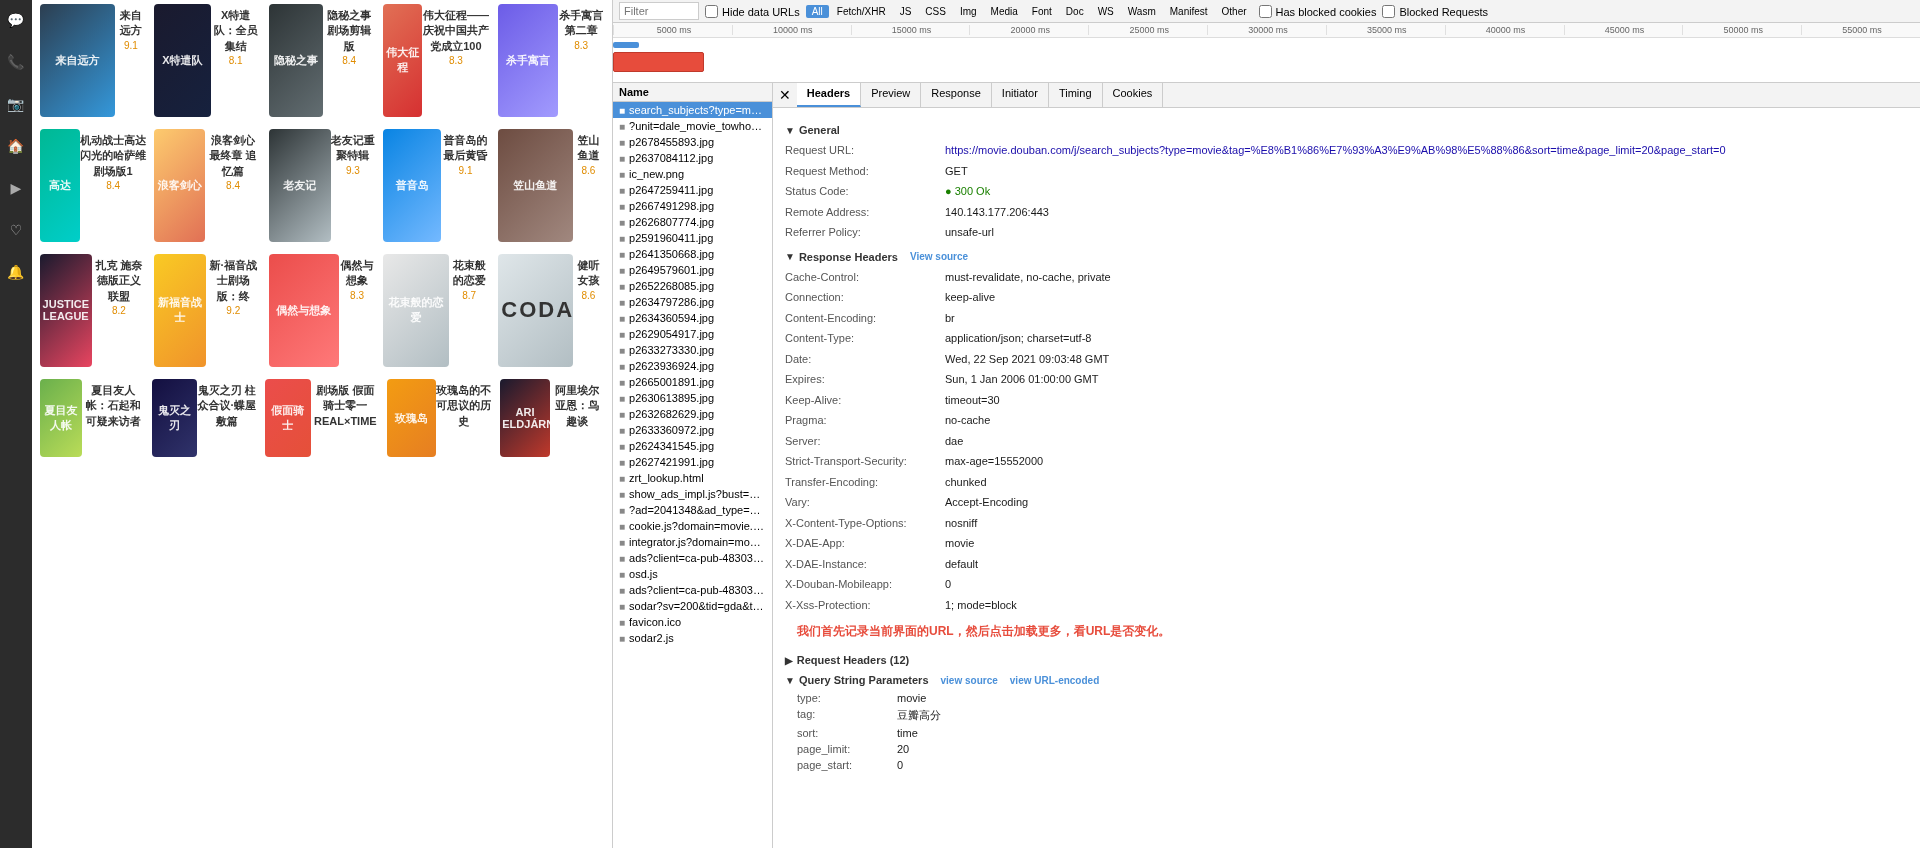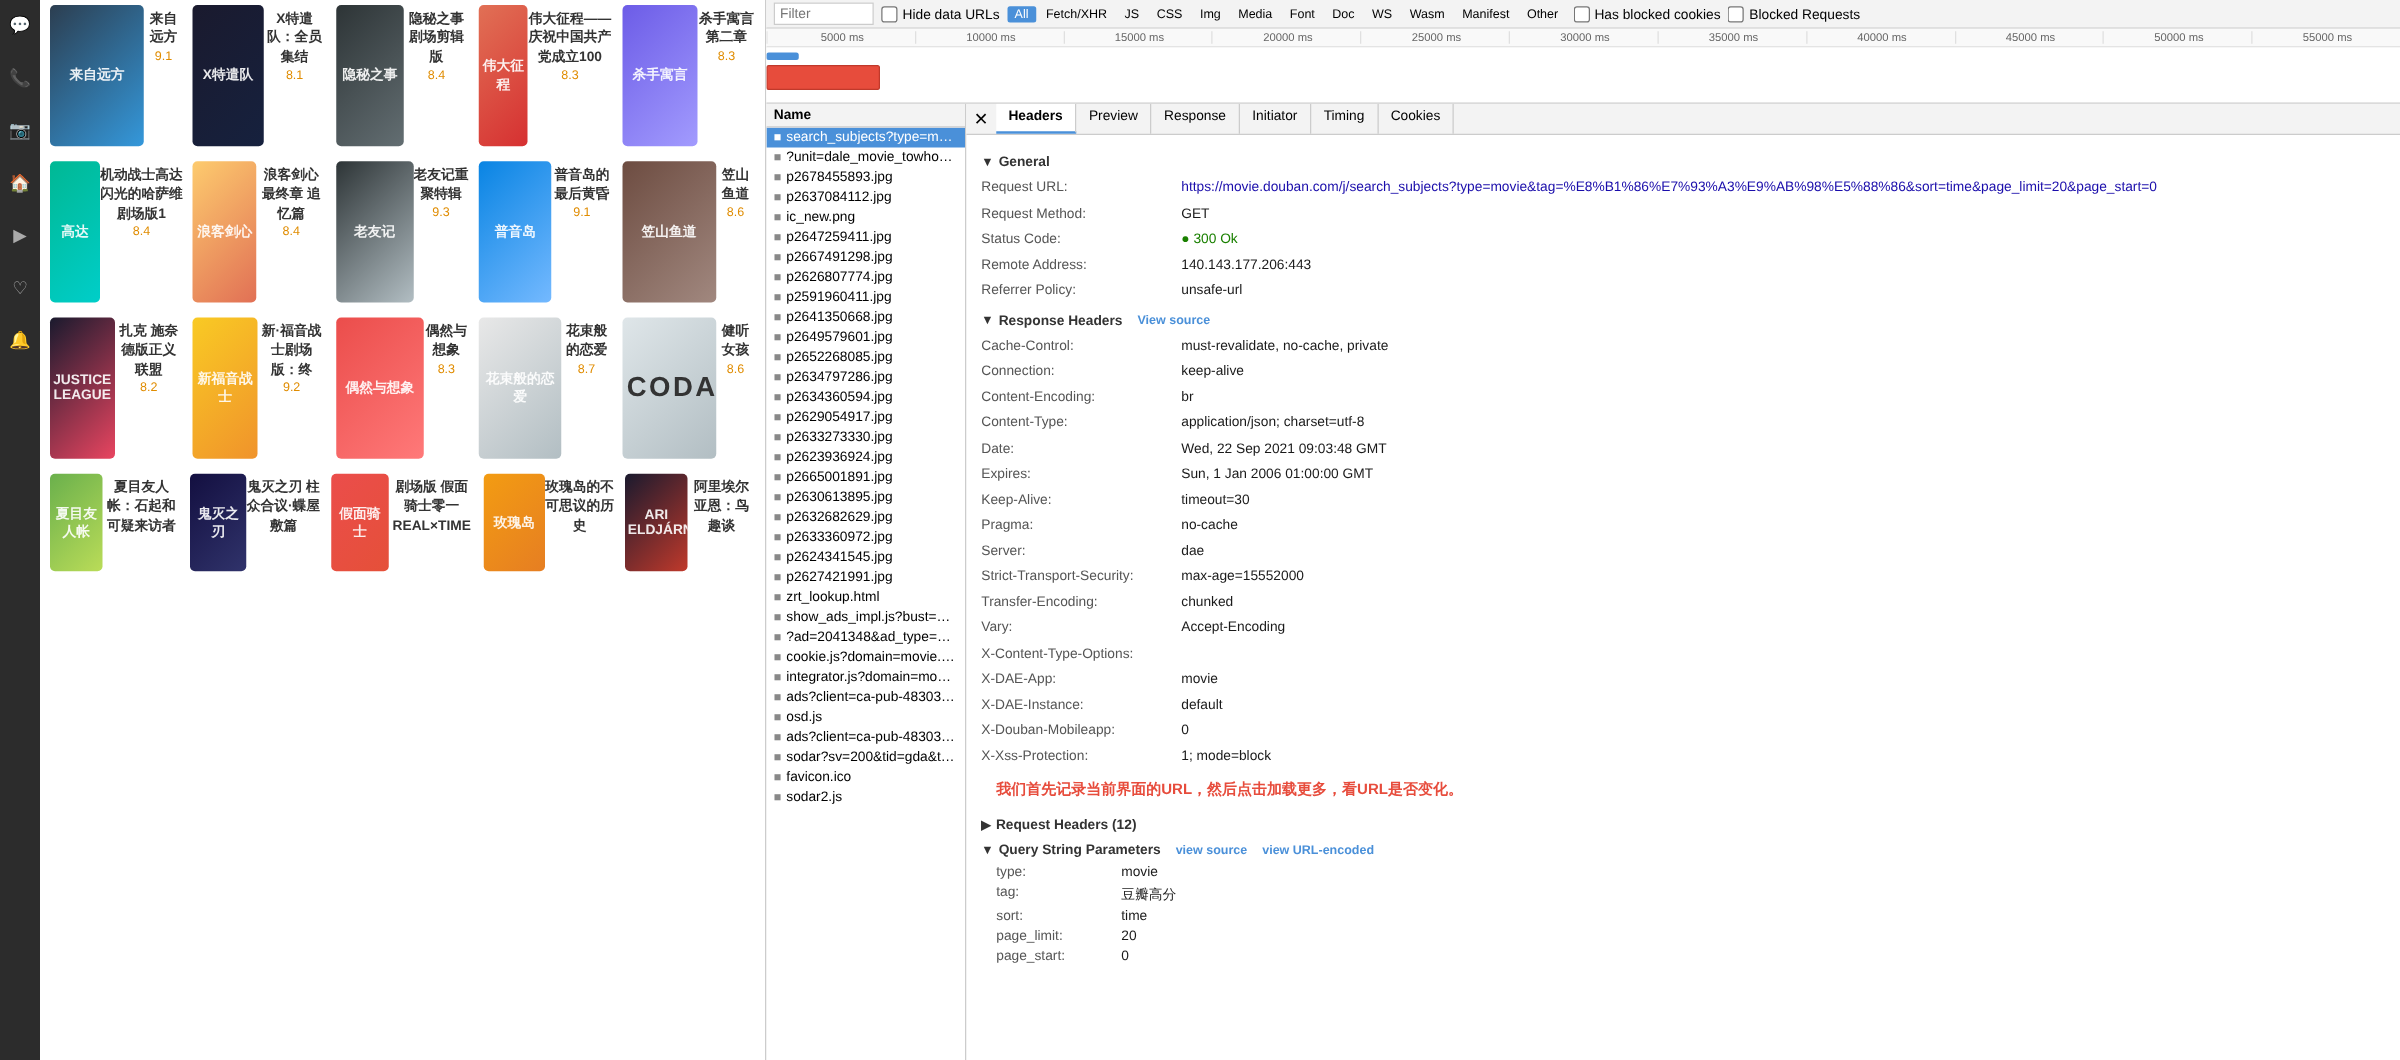--- a/index.html
+++ b/index.html
@@ -805,20 +805,21 @@
             <div class="detail-row">
               <span class="detail-key">Transfer-Encoding:</span>
               <span class="detail-val">chunked</span>
             </div>
             <div class="detail-row">
               <span class="detail-key">Vary:</span>
               <span class="detail-val">Accept-Encoding</span>
             </div>
             <div class="detail-row">
               <span class="detail-key">X-Content-Type-Options:</span>
+              <span class="detail-val">nosniff</span>
             </div>
             <div class="detail-row">
               <span class="detail-key">X-DAE-App:</span>
               <span class="detail-val">movie</span>
             </div>
             <div class="detail-row">
               <span class="detail-key">X-DAE-Instance:</span>
               <span class="detail-val">default</span>
             </div>
             <div class="detail-row">

